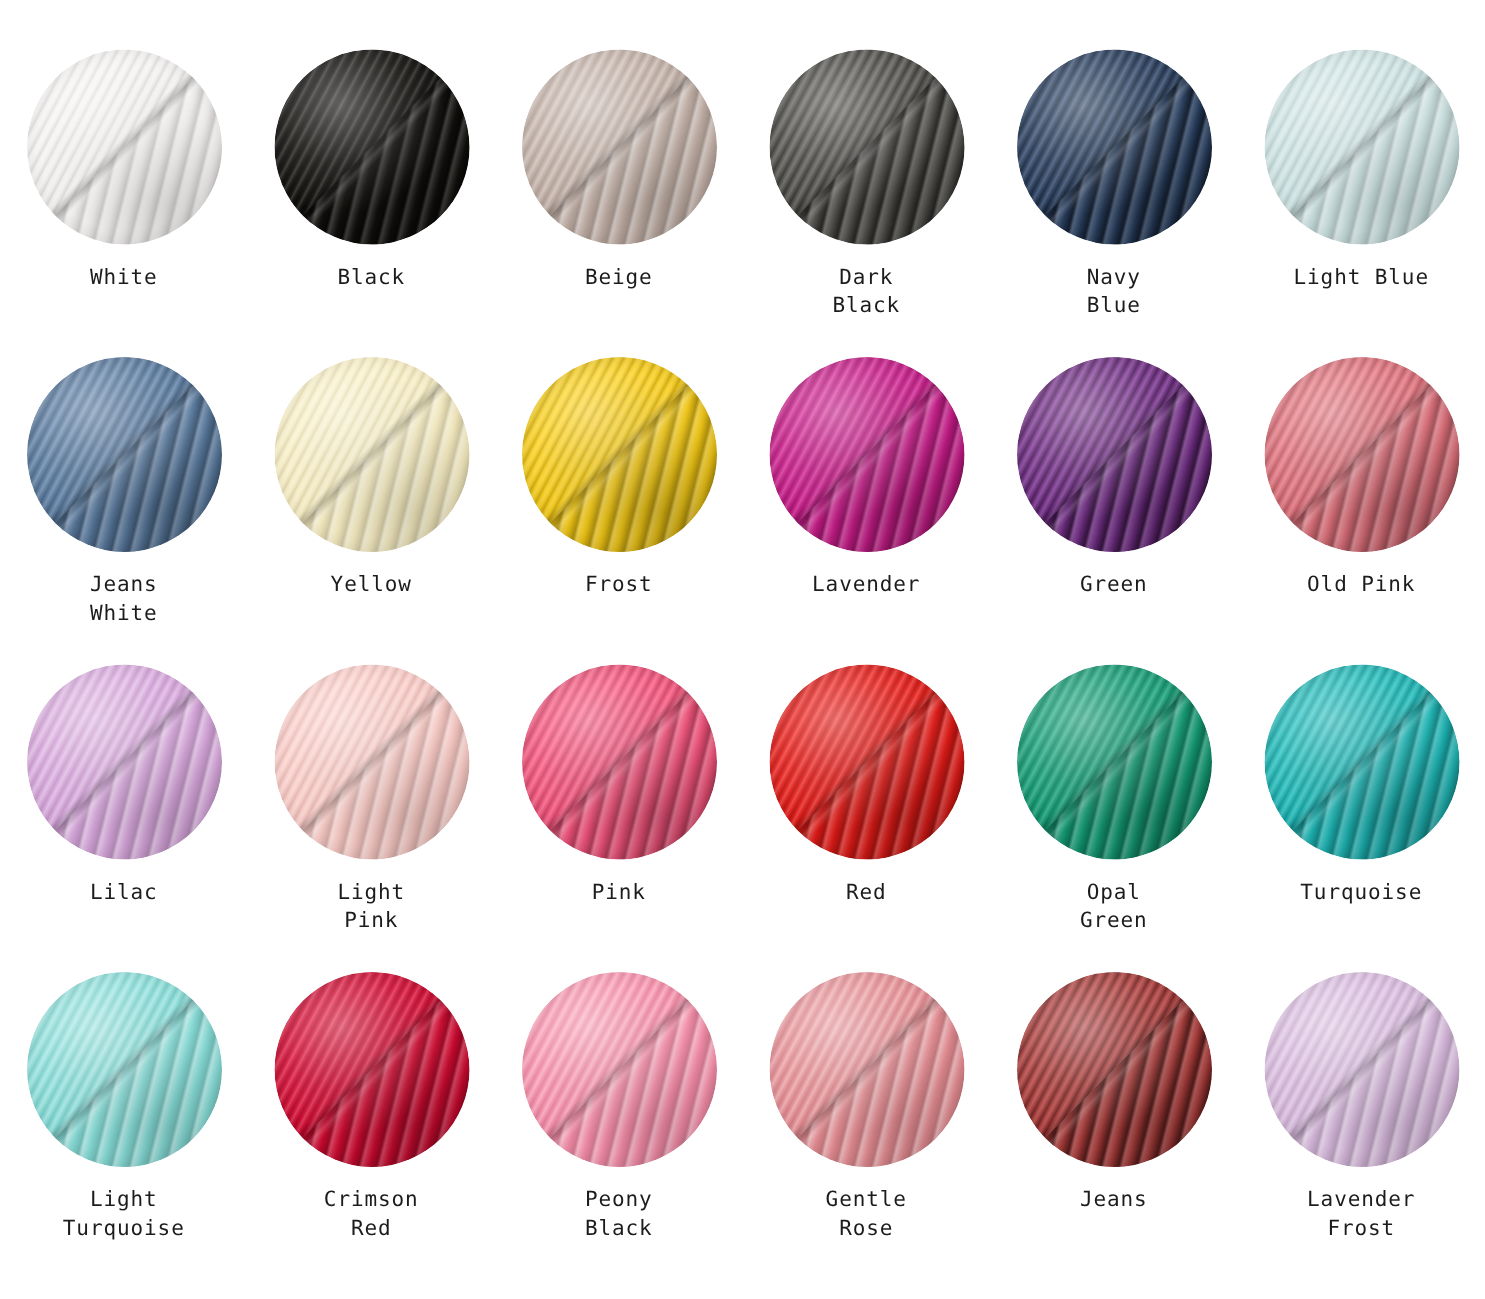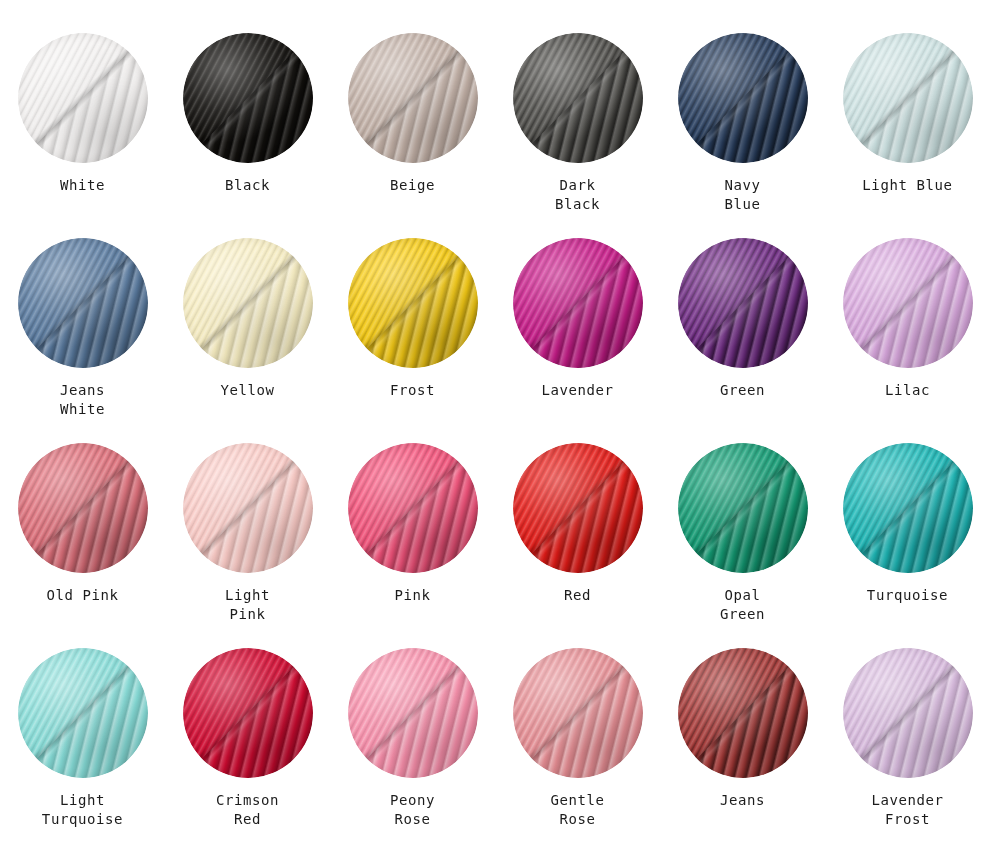--- a/index.html
+++ b/index.html
@@ -303,40 +303,40 @@
           <div class="base" style="background: rgb(118, 48, 139);"></div>
           <div class="hi"></div>
           <div class="lo"></div>
           <div class="seam"></div>
           <div class="shade"></div>
           <div class="rim"></div>
         </div>
         <div class="label">Green</div>
       </div>
       <div class="cell">
+        <div class="ball mid">
+          <div class="base" style="background: rgb(228, 115, 126);"></div>
+          <div class="hi"></div>
+          <div class="lo"></div>
+          <div class="seam"></div>
+          <div class="shade"></div>
+          <div class="rim"></div>
+        </div>
+        <div class="label">Old Pink</div>
+      </div>
+      <div class="cell">
         <div class="ball light">
           <div class="base" style="background: rgb(217, 168, 222);"></div>
           <div class="hi"></div>
           <div class="lo"></div>
           <div class="seam"></div>
           <div class="shade"></div>
           <div class="rim"></div>
         </div>
         <div class="label">Lilac</div>
-      </div>
-      <div class="cell">
-        <div class="ball mid">
-          <div class="base" style="background: rgb(228, 115, 126);"></div>
-          <div class="hi"></div>
-          <div class="lo"></div>
-          <div class="seam"></div>
-          <div class="shade"></div>
-          <div class="rim"></div>
-        </div>
-        <div class="label">Old Pink</div>
       </div>
       <div class="cell">
         <div class="ball light">
           <div class="base" style="background: rgb(251, 203, 198);"></div>
           <div class="hi"></div>
           <div class="lo"></div>
           <div class="seam"></div>
           <div class="shade"></div>
           <div class="rim"></div>
         </div>
@@ -415,21 +415,21 @@
       <div class="cell">
         <div class="ball light">
           <div class="base" style="background: rgb(249, 143, 171);"></div>
           <div class="hi"></div>
           <div class="lo"></div>
           <div class="seam"></div>
           <div class="shade"></div>
           <div class="rim"></div>
         </div>
         <div class="label">Peony
-Rose</div>
+Black</div>
       </div>
       <div class="cell">
         <div class="ball light">
           <div class="base" style="background: rgb(231, 142, 148);"></div>
           <div class="hi"></div>
           <div class="lo"></div>
           <div class="seam"></div>
           <div class="shade"></div>
           <div class="rim"></div>
         </div>

